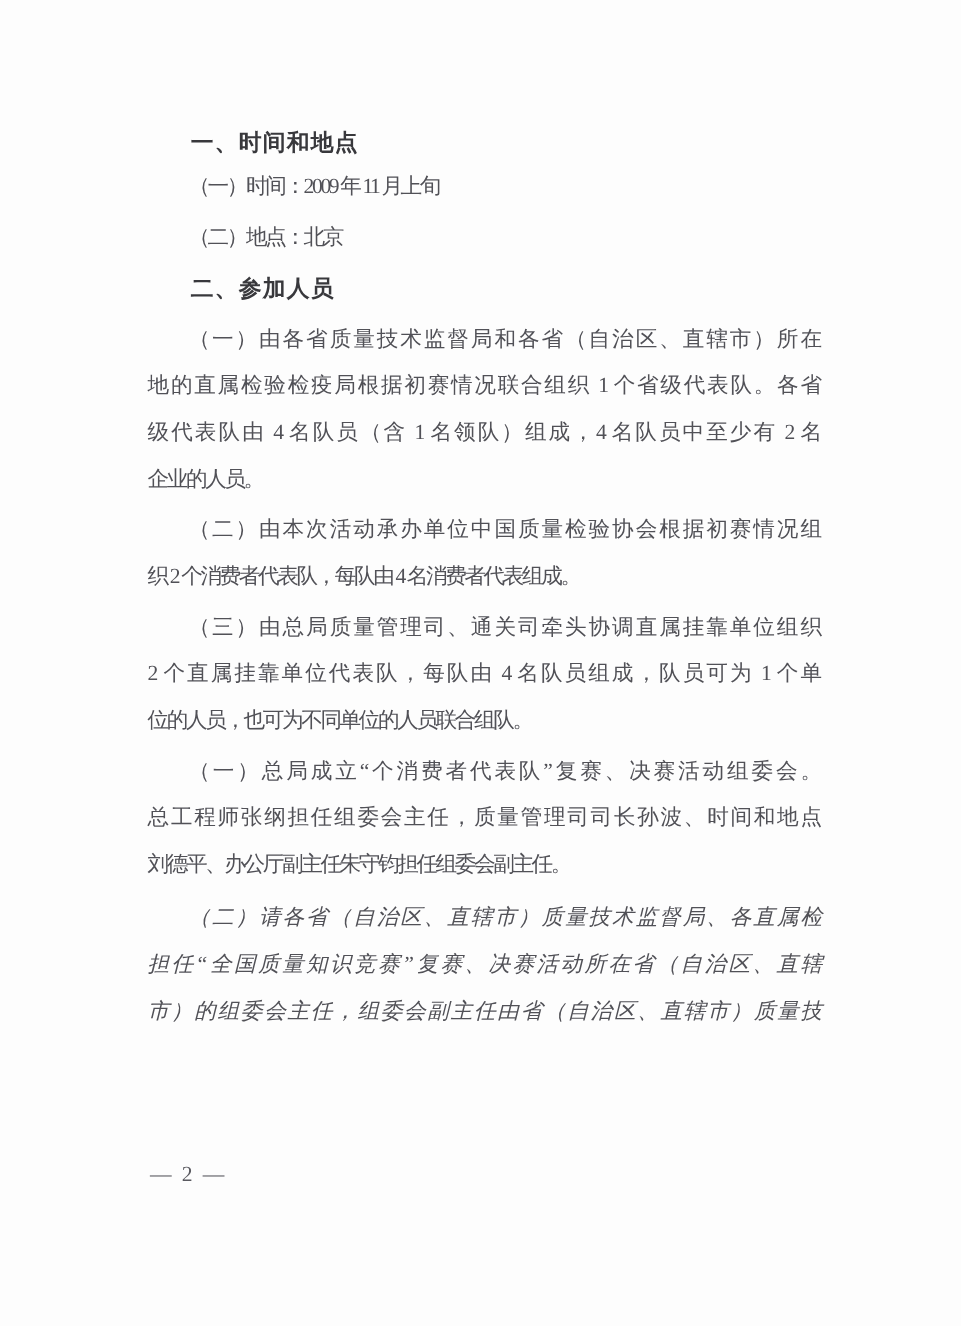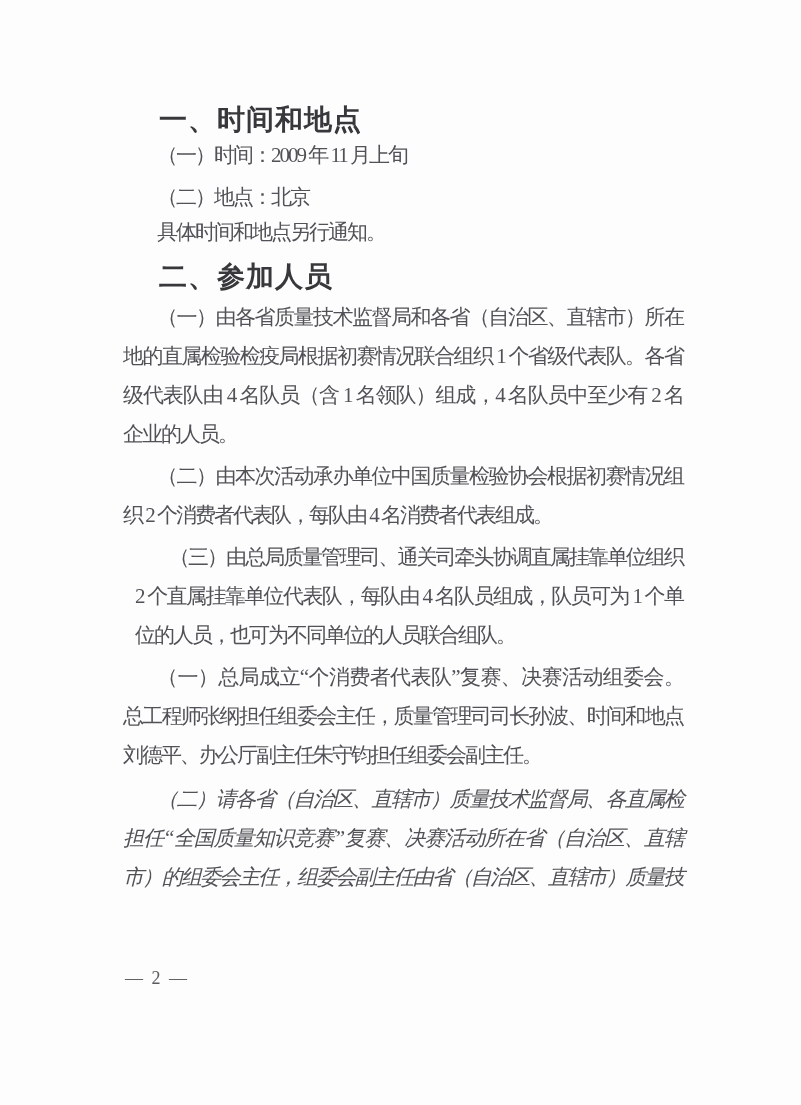--- a/index.html
+++ b/index.html
@@ -17,45 +17,45 @@
   }
   .content {
     position: absolute;
     left: 123px;
     top: 0;
     width: 560px;
   }
   .heading {
     font-family: "Liberation Sans", sans-serif;
     font-weight: 700;
-    font-size: 28px;
+    font-size: 19px;
     line-height: 32px;
     letter-spacing: 1px;
     color: #38383c;
     margin: 0 0 0 36px;
   }
   .para {
     margin: 0;
-    font-size: 21px;
+    font-size: 18px;
     line-height: 39px;
     letter-spacing: -2px;
     color: #515157;
   }
   .ln { text-align: left; }
   .ln.jy { text-align: justify; text-align-last: justify; }
   .ln.fi { text-indent: 34px; }
   
   .b0  { margin-top: 104px; }
   .b1  { margin-top: 0; }
   .b2  { margin-top: 3px; }
   .b3  { margin-top: -4px; }
   .b4  { margin-top: 9px; }
   .b5  { margin-top: 5px; }
   .b6  { margin-top: 3px; }
-  .b7  { margin-top: 3px; margin-left: 12px; }
+  .b7  { margin-top: 3px; }
   .b8  { margin-top: 10px; }
   .b9  { margin-top: 3px; }
   .b10 { margin-top: 5px; font-style: italic; }
   .page-number {
     position: absolute;
     left: 125px;
     top: 968px;
     font-size: 18px;
     letter-spacing: 2px;
     color: #5a5a60;
@@ -71,23 +71,20 @@
     <div class="heading b0">一、时间和地点</div>
 
     <div class="para b1">
       <div class="ln fi">（一）时间：2009 年 11 月上旬</div>
     </div>
 
     <div class="para b2">
       <div class="ln fi">（二）地点：北京</div>
     </div>
 
-    <div class="para b3">
-      <div class="ln fi">具体时间和地点另行通知。</div>
-    </div>
 
     <div class="heading b4">二、参加人员</div>
 
     <div class="para b5">
       <div class="ln fi jy">（一）由各省质量技术监督局和各省（自治区、直辖市）所在</div>
       <div class="ln jy">地的直属检验检疫局根据初赛情况联合组织 1 个省级代表队。各省</div>
       <div class="ln jy">级代表队由 4 名队员（含 1 名领队）组成，4 名队员中至少有 2 名</div>
       <div class="ln">企业的人员。</div>
     </div>
 

